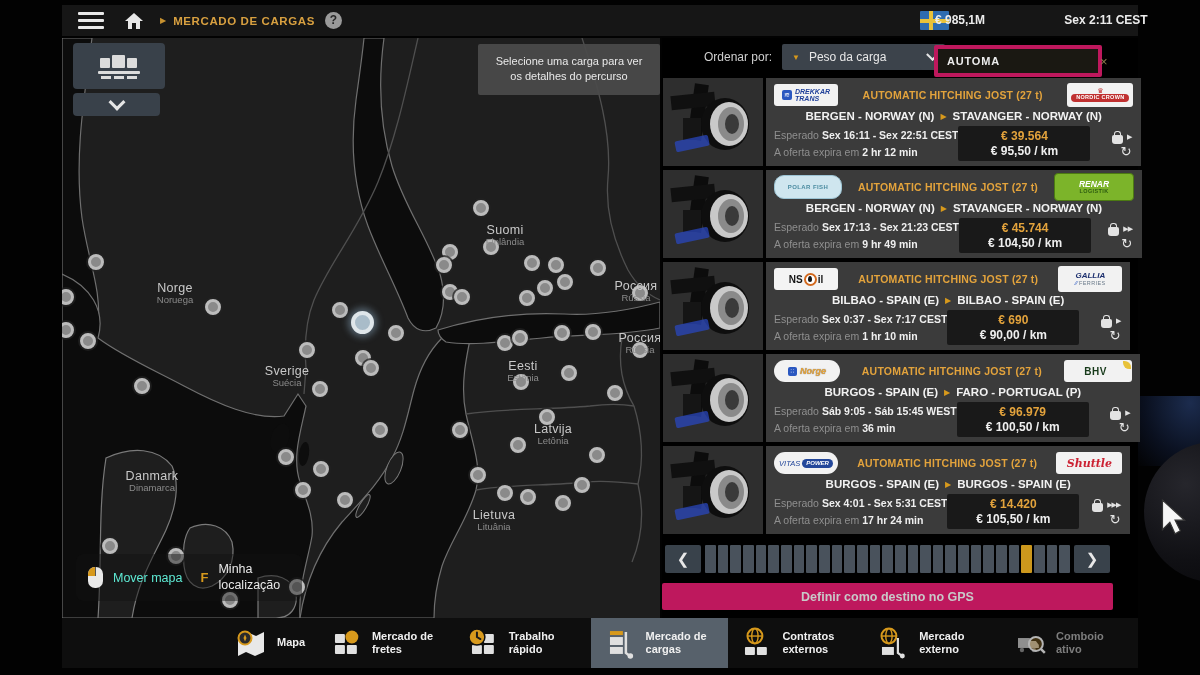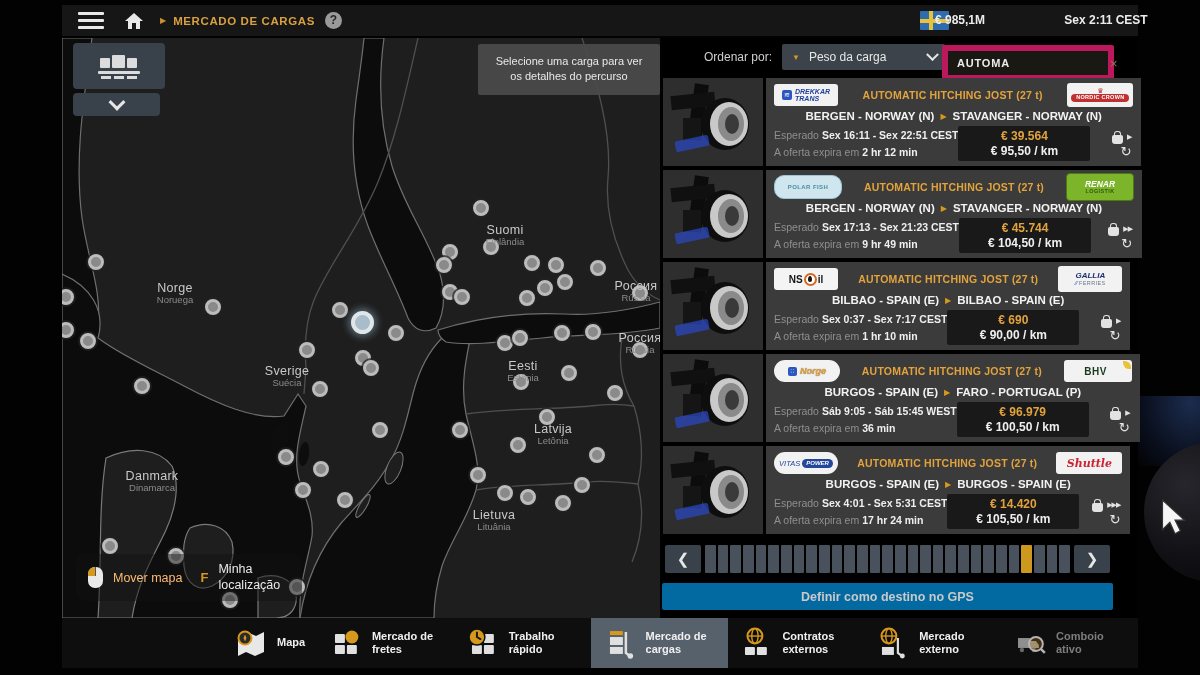--- a/index.html
+++ b/index.html
@@ -43,34 +43,34 @@
     display:flex;align-items:center;justify-content:center;cursor:pointer;}
   .chev-down{width:9px;height:9px;border-right:3px solid #e6e6e6;border-bottom:3px solid #e6e6e6;
     transform:rotate(45deg) translate(-2px,-2px);}
   .map-tooltip{position:absolute;left:416px;top:6px;width:156px;background:rgba(74,74,74,.93);
     color:#e9e9e9;font-size:11px;line-height:1.4;text-align:center;padding:10px 13px;border-radius:2px;}
   .map-hints{position:absolute;left:14px;top:516px;display:flex;align-items:center;gap:10px;
     background:rgba(18,18,18,.45);border-radius:8px;padding:8px 12px;}
   .mouse-ico{width:15px;height:21px;border-radius:7px;background:#e9e9e9;position:relative;overflow:hidden;}
   .mouse-ico::before{content:'';position:absolute;left:0;top:0;width:7px;height:9px;background:#d7991c;}
   .mouse-ico::after{content:'';position:absolute;left:7px;top:0;width:1px;height:9px;background:#555;}
-  .hint-text{color:#fdba74;font-size:12.5px;white-space:nowrap;}
+  .hint-text{color:#5eead4;font-size:12.5px;white-space:nowrap;}
   .hint-key{color:#d7991c;font-size:13px;font-weight:bold;margin-left:8px;}
   .hint-loc{color:#e9e9e9;font-size:12.5px;width:72px;line-height:1.25;}
   
   .cargo{position:absolute;left:662px;top:38px;width:476px;height:580px;background:#000;}
   .sort-label{position:absolute;left:0;top:12px;width:110px;text-align:right;color:#cfcfcf;font-size:12px;}
   .dropdown{position:absolute;left:120px;top:6px;width:136px;height:26px;background:#3c434b;border-radius:2px;
     display:flex;align-items:center;gap:9px;padding-left:10px;color:#e8e8e8;font-size:12px;cursor:pointer;}
   .dd-tri{color:#d7991c;font-size:8px;}
   .dd-btn{position:absolute;left:258px;top:6px;width:25px;height:26px;background:#3c434b;border-radius:2px;
     display:flex;align-items:center;justify-content:center;cursor:pointer;}
   .dd-btn .chev-down{border-width:2.5px;width:7px;height:7px;}
-  .search{position:absolute;left:280px;top:7px;width:160px;height:24px;background:#1a1812;
-    border:6px solid #be185d;border-radius:2px;display:flex;align-items:center;}
+  .search{position:absolute;left:272px;top:7px;width:160px;height:24px;background:#1a1812;
+    border:4px solid #be185d;border-radius:2px;display:flex;align-items:center;}
   .search input{flex:1;background:transparent;border:none;outline:none;color:#ececec;
     font-size:11px;font-weight:bold;letter-spacing:.8px;padding:0 0 0 9px;font-family:inherit;}
   .search .clear{width:20px;text-align:center;color:#8d7b4d;font-size:13px;cursor:pointer;}
   .rows{position:absolute;left:0;top:40px;width:451px;display:flex;flex-direction:column;gap:4px;}
   .cargo-row{display:flex;gap:3px;height:88px;margin-left:1px;cursor:pointer;}
   .thumb{width:100px;height:88px;background:#2e2e2e;flex:none;}
   .card{flex:1;background:#3b3b3b;padding:5px 8px 5px 8px;display:flex;flex-direction:column;}
   .card-top{display:flex;align-items:center;height:24px;}
   .cargo-title{flex:1;text-align:center;color:#e3a33c;font-weight:bold;font-size:10.5px;letter-spacing:.2px;}
   .route{text-align:center;color:#f2f2f2;font-weight:bold;font-size:11.5px;margin-top:3px;white-space:nowrap;}
@@ -92,21 +92,21 @@
   .badge{height:22px;min-width:56px;max-width:66px;display:flex;align-items:center;justify-content:center;
     border-radius:3px;overflow:hidden;flex:none;}
   .b-drekkar{background:#f2f2f2;gap:3px;padding:0 4px;}
   .drk-ico{width:10px;height:10px;background:#2a57c0;border-radius:2px;color:#fff;font-size:7px;line-height:10px;text-align:center;}
   .drk-txt{display:flex;flex-direction:column;font-style:italic;font-weight:bold;color:#20409a;font-size:7px;line-height:7.5px;}
   .b-nordic{background:#f2f2f2;flex-direction:column;padding:1px 4px;line-height:1;}
   .crown{color:#c03030;font-size:7px;line-height:6px;}
   .nordic-pill{background:#c03030;color:#fff;font-size:5.5px;font-weight:bold;padding:1.5px 5px;border-radius:5px;letter-spacing:.3px;white-space:nowrap;}
   .b-polar{background:#cfe6ef;border-radius:10px;color:#4a8ba0;font-size:6px;font-weight:bold;
     letter-spacing:.4px;border:1px solid #9cc4d4;padding:0 5px;}
-  .b-renar{background:#7cb42a;border-radius:4px;flex-direction:column;line-height:1;padding:2px 5px;border:1px solid #4c7a12;}
+  .b-renar{background:#7cb42a;border-radius:4px;flex-direction:column;line-height:1;padding:2px 11px;border:1px solid #4c7a12;}
   .renar1{color:#fff;font-weight:bold;font-style:italic;font-size:8.5px;}
   .renar2{color:#2c5b10;font-size:5.5px;font-weight:bold;letter-spacing:.4px;}
   .b-nsoil{background:#f4f4f4;font-weight:bold;color:#141414;font-size:10px;padding:0 4px;}
   .oil-o{width:9px;height:9px;border:2.5px solid #d2691e;border-radius:50%;display:inline-block;position:relative;margin:0 1px;background:#fff;}
   .oil-o::after{content:'';position:absolute;left:2.5px;top:1.5px;width:4px;height:6px;background:#141414;
     border-radius:50% 50% 50% 50%/65% 65% 35% 35%;}
   .b-gallia{background:#f2f2f2;flex-direction:column;line-height:1;padding:2px 4px;}
   .gal1{color:#1c2f6e;font-weight:bold;font-style:italic;font-size:8px;}
   .gal2{color:#6a7a8a;font-size:5.5px;letter-spacing:.4px;}
   .gal2::before{content:'∕∕';color:#2a57c0;margin-right:1px;font-size:6px;}
@@ -120,21 +120,21 @@
   .vit2{background:#23479a;color:#fff;font-weight:bold;font-size:6px;padding:1.5px 4px;border-radius:6px;font-style:italic;}
   .b-shuttle{background:#f2f2f2;color:#cc2233;font-size:11px;font-weight:bold;font-style:italic;
     font-family:"DejaVu Serif",serif;padding:0 5px;}
   
   .pager{position:absolute;left:3px;top:507px;width:445px;height:28px;display:flex;gap:4px;}
   .pg-btn{width:36px;height:28px;background:#39424b;color:#e8e8e8;display:flex;align-items:center;justify-content:center;
     border-radius:2px;font-size:15px;font-weight:bold;cursor:pointer;}
   #page-blocks{flex:1;display:flex;gap:2px;}
   .page-block{flex:1;background:#49525c;border-radius:1px;cursor:pointer;}
   .page-block.current{background:#cc981d;}
-  .gps-btn{position:absolute;left:0;top:545px;width:451px;height:27px;background:#0369a1;border:none;border-radius:2px;
+  .gps-btn{position:absolute;left:0;top:545px;width:451px;height:27px;background:#be185d;border:none;border-radius:2px;
     color:#c9c9c9;font-size:12.5px;font-weight:bold;text-align:center;line-height:27px;font-family:inherit;cursor:pointer;}
   
   .bottomnav{position:absolute;left:62px;top:618px;width:1076px;height:50px;background:#0e0e0e;
     display:flex;align-items:stretch;padding-left:160px;box-sizing:border-box;}
   .nav-item{display:flex;align-items:center;gap:9px;padding:0 12px;cursor:pointer;}
   .nav-item.selected{background:#57616b;}
   .nav-item.disabled{cursor:default;}
   .nav-label{color:#f0f0f0;font-size:11px;font-weight:bold;line-height:1.2;max-width:70px;}
   .nav-item.disabled .nav-label{color:#7d7d7d;}
   

